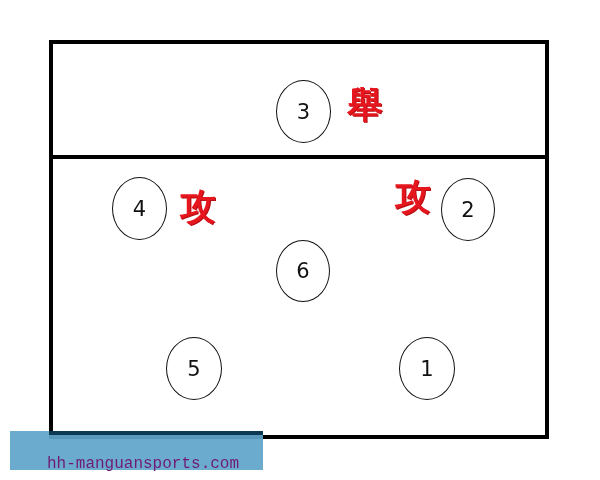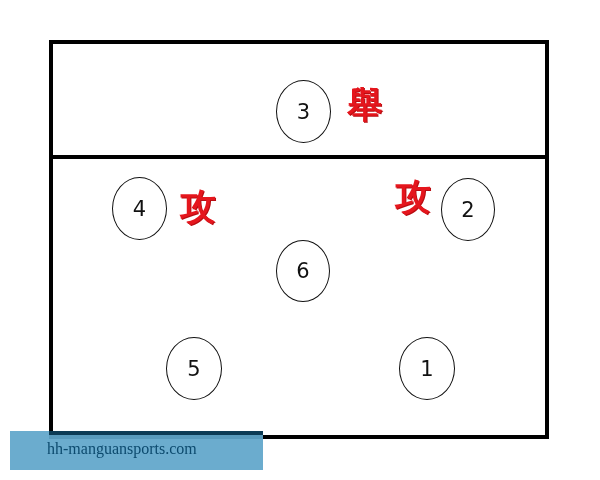--- a/index.html
+++ b/index.html
@@ -48,24 +48,24 @@
       background: rgba(96, 166, 202, 0.93);
     }
     .watermark-border {
       position: absolute;
       left: 39px; top: 0px;
       width: 214px; height: 4px;
       background: #0d3b55;
     }
     .watermark-text {
       position: absolute;
-      left: 37px; top: 9px;
-      font-family: Liberation Serif, serif;
+      left: 37px; top: 24px;
+      font-family: Liberation Mono, monospace;
       font-size: 16px;
-      color: #0c4a6e;
+      color: #701a75;
       letter-spacing: 0px;
     }
   </style>
 </head>
 <body>
 
 <div class="court">
   <div class="net-line"></div>
 </div>
 

